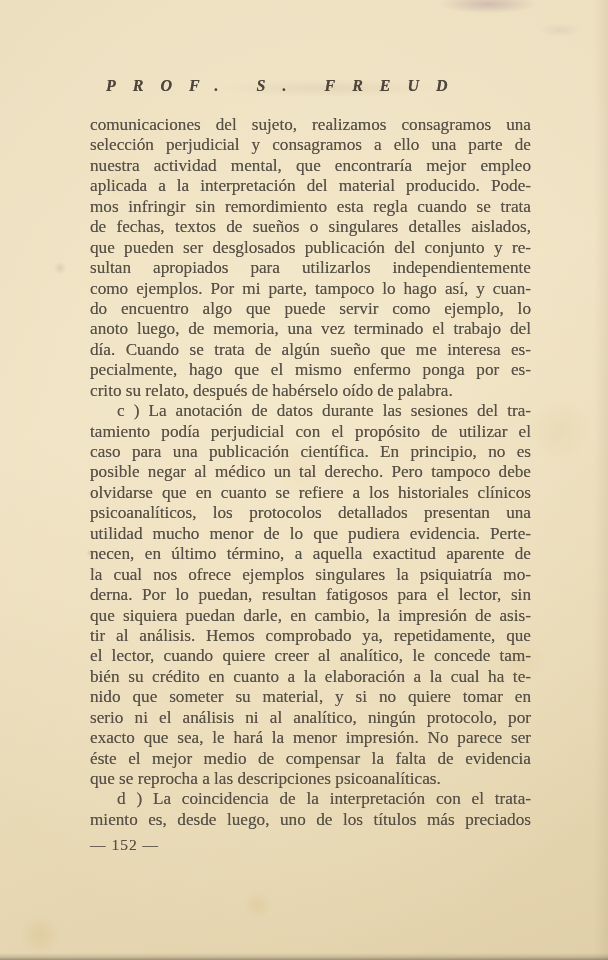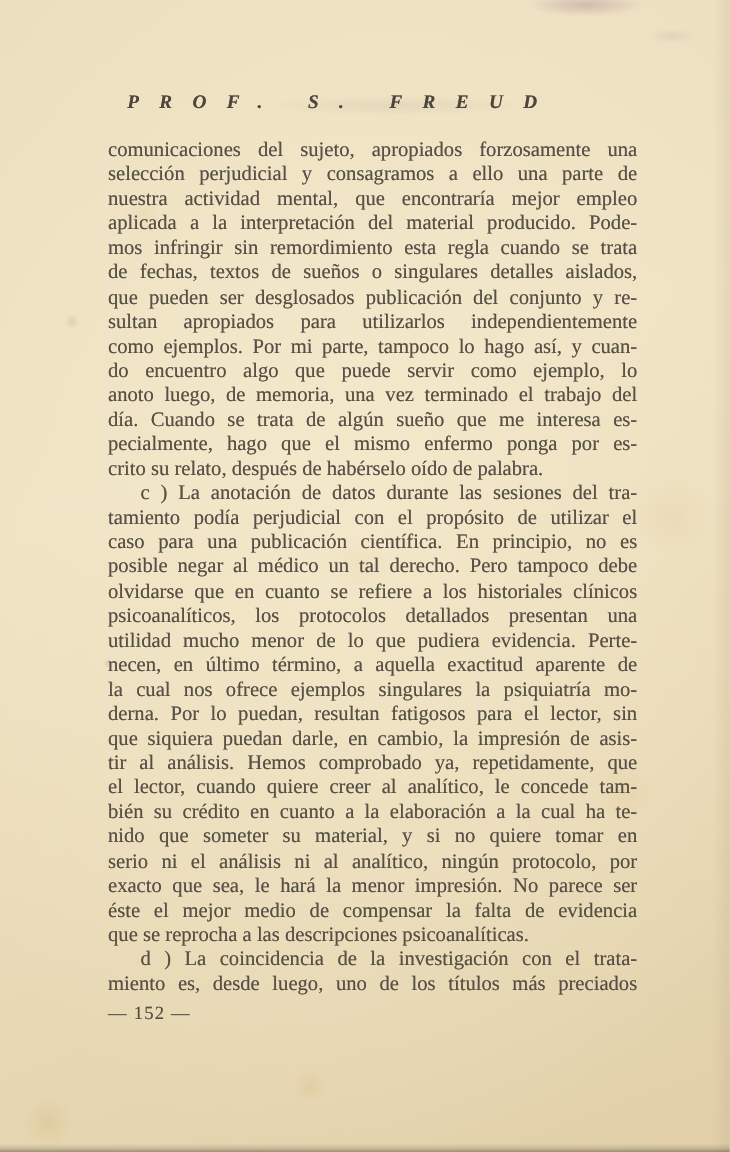--- a/index.html
+++ b/index.html
@@ -68,21 +68,21 @@
     color:#575047;text-shadow:0 0 .45px rgba(87,80,71,.6);
   }
 </style>
 </head>
 <body>
 
 <div class="page">
   <div class="running-head">PROF. S. FREUD</div>
 
   <div class="text-block">
-      <div class="line">comunicaciones del sujeto, apropiados forzosamente una</div>
+      <div class="line">comunicaciones del sujeto, realizamos consagramos una</div>
       <div class="line">selección perjudicial y consagramos a ello una parte de</div>
       <div class="line">nuestra actividad mental, que encontraría mejor empleo</div>
       <div class="line">aplicada a la interpretación del material producido. Pode-</div>
       <div class="line">mos infringir sin remordimiento esta regla cuando se trata</div>
       <div class="line">de fechas, textos de sueños o singulares detalles aislados,</div>
       <div class="line">que pueden ser desglosados publicación del conjunto y re-</div>
       <div class="line">sultan apropiados para utilizarlos independientemente</div>
       <div class="line">como ejemplos. Por mi parte, tampoco lo hago así, y cuan-</div>
       <div class="line">do encuentro algo que puede servir como ejemplo, lo</div>
       <div class="line">anoto luego, de memoria, una vez terminado el trabajo del</div>
@@ -101,18 +101,18 @@
       <div class="line">derna. Por lo puedan, resultan fatigosos para el lector, sin</div>
       <div class="line">que siquiera puedan darle, en cambio, la impresión de asis-</div>
       <div class="line">tir al análisis. Hemos comprobado ya, repetidamente, que</div>
       <div class="line">el lector, cuando quiere creer al analítico, le concede tam-</div>
       <div class="line">bién su crédito en cuanto a la elaboración a la cual ha te-</div>
       <div class="line">nido que someter su material, y si no quiere tomar en</div>
       <div class="line">serio ni el análisis ni al analítico, ningún protocolo, por</div>
       <div class="line">exacto que sea, le hará la menor impresión. No parece ser</div>
       <div class="line">éste el mejor medio de compensar la falta de evidencia</div>
       <div class="line no-just">que se reprocha a las descripciones psicoanalíticas.</div>
-      <div class="line indent">d ) La coincidencia de la investigación con el trata-</div>
+      <div class="line indent">d ) La coincidencia de la interpretación con el trata-</div>
       <div class="line">miento es, desde luego, uno de los títulos más preciados</div>
     </div>
 
   <div class="folio">— 152 —</div>
 </div>
 
 </body></html>

